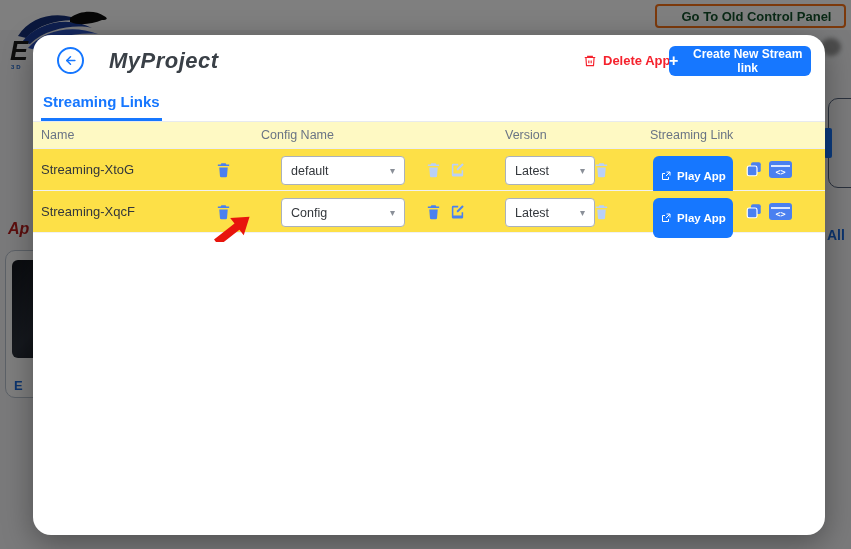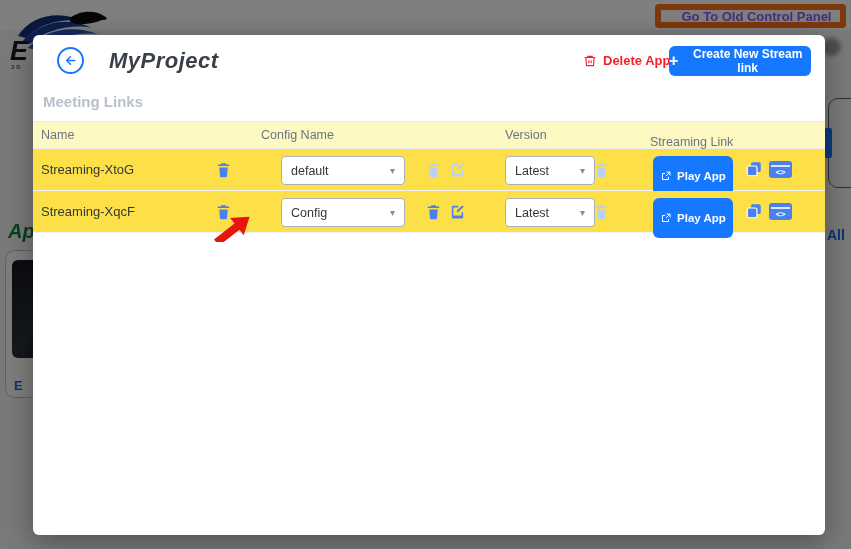--- a/index.html
+++ b/index.html
@@ -6,41 +6,41 @@
   html,body { width:851px; height:549px; overflow:hidden; background:#fff;
               font-family:"Liberation Sans", sans-serif; }
   .stage { position:relative; width:851px; height:549px; background:#f4f5f7; overflow:hidden; }
 
   
   .bg-topbar { position:absolute; left:0; top:0; width:851px; height:30px; background:#ffffff; }
   .bg-logo { position:absolute; left:12px; top:2px; width:100px; height:56px; z-index:1; }
   .bg-logo-text { position:absolute; left:10px; top:36px; font-size:27px; font-weight:bold; font-style:italic; color:#1b1b1b; letter-spacing:-1px; z-index:1; }
   .bg-logo-sub { position:absolute; left:11px; top:64px; font-size:6px; font-weight:bold; color:#1f66c9; letter-spacing:2px; z-index:1; }
   .old-panel-btn { position:absolute; left:655px; top:4px; width:191px; height:24px; background:#ffffff;
-                   border:6px solid #f97316; border-radius:4px; font-size:13px; font-weight:bold; color:#8b5cf6;
+                   border:2px solid #f97316; border-radius:4px; font-size:13px; font-weight:bold; color:#14532d;
                    display:flex; align-items:center; justify-content:center;padding-left:12px; }
   .bg-avatar { position:absolute; left:821px; top:38px; width:20px; height:18px; border-radius:50%;
                background:#9a9a9a; filter:blur(2px); }
   .bg-right-card { position:absolute; left:828px; top:98px; width:40px; height:90px; border:1px solid #55627a;
                    border-radius:10px; background:transparent; }
   .bg-right-blue { position:absolute; left:824px; top:128px; width:8px; height:30px; background:#1677ff; border-radius:2px; }
-  .bg-apps-heading { position:absolute; left:8px; top:220px; font-size:20px; font-weight:bold; font-style:italic; color:#15803d; }
+  .bg-apps-heading { position:absolute; left:8px; top:220px; font-size:16px; font-weight:bold; font-style:italic; color:#b91c1c; }
   .bg-view-all { position:absolute; left:827px; top:227px; font-size:14px; font-weight:bold; color:#1668dc; }
   .bg-app-card { position:absolute; left:5px; top:250px; width:70px; height:148px; border:1px solid #b9c2cf;
                  border-radius:10px; background:#fdfdfd; }
   .bg-app-thumb { position:absolute; left:12px; top:260px; width:70px; height:98px; border-radius:6px;
                   background:linear-gradient(135deg,#14171e 0%,#2b313c 55%,#11141a 100%); }
   .bg-app-label { position:absolute; left:14px; top:378px; font-size:13px; font-weight:bold; color:#1668dc; }
 
   
   .overlay { position:absolute; inset:0; background:rgba(0,0,0,0.5); z-index:5; }
 
   
   .modal { position:absolute; left:33px; top:35px; width:792px; height:500px; background:#ffffff;
-           border-radius:6px; z-index:10; box-shadow:0 8px 30px rgba(0,0,0,0.35); overflow:hidden; }
+           border-radius:18px; z-index:10; box-shadow:0 8px 30px rgba(0,0,0,0.35); overflow:hidden; }
   .modal-header { position:relative; height:54px; }
   .back-btn { position:absolute; left:24px; top:12px; width:27px; height:27px; border:2px solid #1677ff;
               border-radius:50%; display:flex; align-items:center; justify-content:center; cursor:pointer; background:#fff; }
   .back-btn svg { width:15px; height:15px; stroke:#1677ff; stroke-width:2.4; fill:none; stroke-linecap:round; stroke-linejoin:round; }
   .modal-title { position:absolute; left:76px; top:13px; font-size:22px; font-weight:bold; font-style:italic;
                  color:#3a4047; letter-spacing:0.5px; }
   .delete-app { position:absolute; left:550px; top:18px; display:flex; align-items:flex-end; gap:6px;
                 color:#f5222d; font-size:13px; font-weight:bold; cursor:pointer; }
   .delete-app svg { width:14px; height:14px; stroke:#f5222d; stroke-width:2; fill:none; }
   .create-btn { position:absolute; left:636px; top:11px; width:142px; height:30px; background:#1677ff; color:#fff;
@@ -48,21 +48,21 @@
                 justify-content:center; gap:6px; cursor:pointer; font-family:"Liberation Sans",sans-serif; }
   .create-btn .plus { font-size:16px; font-weight:bold; line-height:1; }
 
   .tabs { position:relative; height:33px; border-bottom:1px solid #e7eaee; padding-left:8px; display:flex; gap:32px; }
   .tab { font-size:15px; font-weight:bold; padding:4px 2px 8px 2px; cursor:pointer; }
   .tab.active { color:#1677ff; border-bottom:3px solid #1677ff; }
   .tab.inactive { color:#b9c0ca; }
 
   .thead { position:relative; height:27px; background:#fef9c3; border-bottom:1px solid #eceef1; }
   .thead span { position:absolute; top:6px; font-size:12.5px; color:#6a7485; }
-  .th-name { left:8px; } .th-config { left:228px; } .th-version { left:472px; } .th-stream { left:617px;margin-top:7px; }
+  .th-name { left:8px; } .th-config { left:228px; } .th-version { left:472px; } .th-stream { left:617px; }
 
   .trow { position:relative; height:42px; border-bottom:1px solid #f0f1f3; background:#fde047; }
   .cell-name { position:absolute; left:8px; top:13px; font-size:13px; color:#33373c; }
   .icon-trash { position:absolute; top:12px; width:17px; height:17px; cursor:pointer; }
   .icon-trash svg { width:17px; height:17px; fill:#4a80f0; }
   .icon-trash.faded svg { fill:#b9d0f8; }
   .t1 { left:182px; } .t2 { left:392px; } .t3 { left:560px; }
   .icon-edit { position:absolute; left:416px; top:12px; width:17px; height:17px; cursor:pointer; }
   .icon-edit svg { width:17px; height:17px; fill:#4a80f0; }
   .icon-edit.faded svg { fill:#b9d0f8; }
@@ -129,21 +129,21 @@
           </svg>
         <span>Delete App</span>
       </div>
       <button class="create-btn">
         <span class="plus">+</span>
         <span>Create New Stream link</span>
       </button>
     </div>
 
     <div class="tabs">
-      <div class="tab inactive">Meeting Links</div>
+      <div class="tab active">Streaming Links</div>
     </div>
 
     <div class="thead">
       <span class="th-name">Name</span>
       <span class="th-config">Config Name</span>
       <span class="th-version">Version</span>
       <span class="th-stream">Streaming Link</span>
     </div>
 
     <div class="trow">

